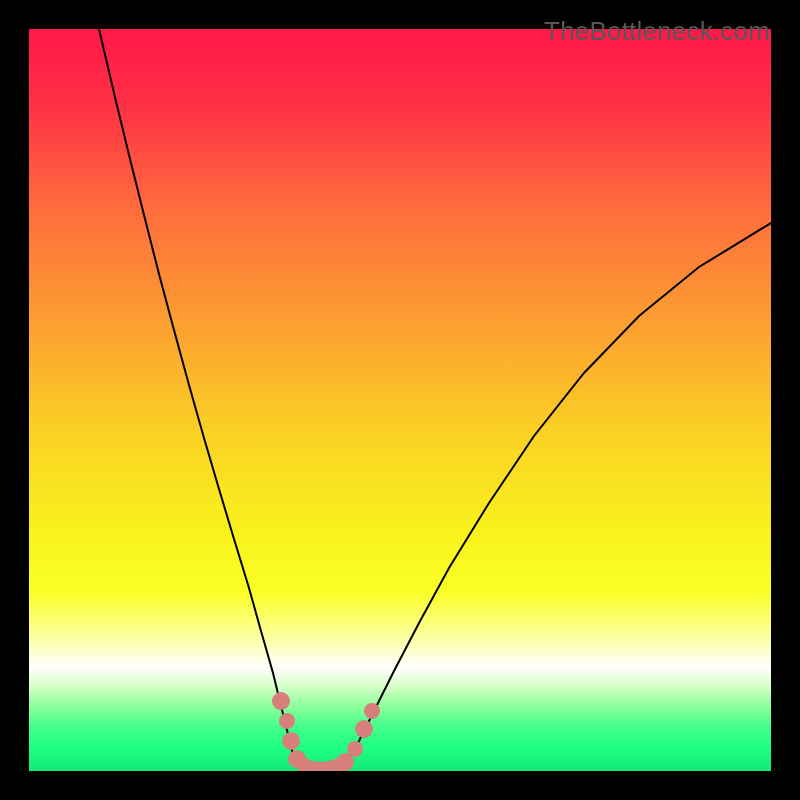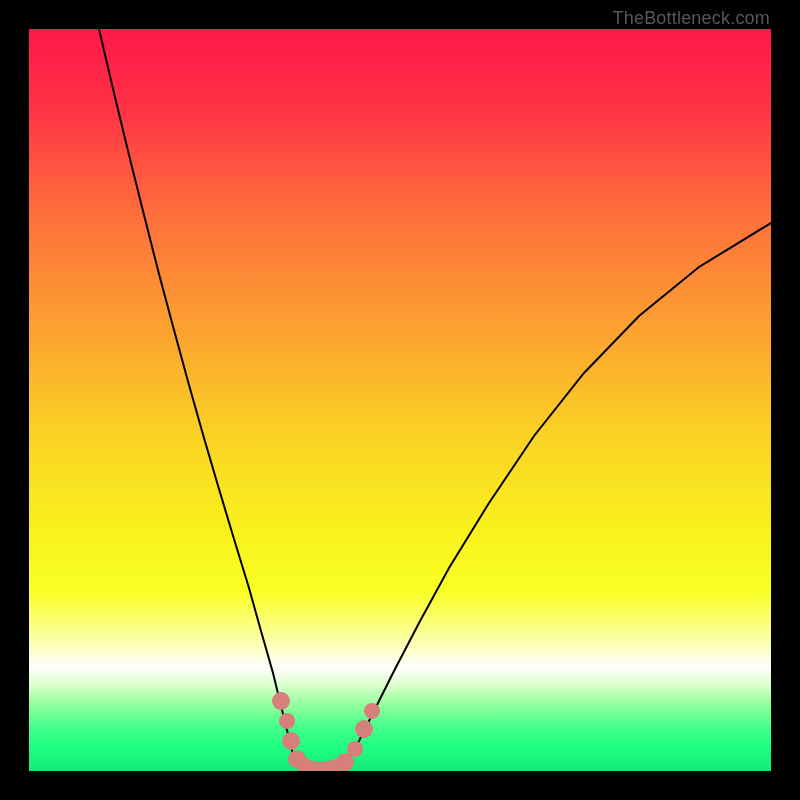--- a/index.html
+++ b/index.html
@@ -13,24 +13,24 @@
   .plot {
     position: absolute;
     left: 29px;
     top: 29px;
     width: 742px;
     height: 742px;
     
   }
   .watermark {
     position: absolute;
-    top: 8px;
+    top: 16px;
     right: 30px;
     font-family: Arial, Helvetica, sans-serif;
-    font-size: 18px;
+    font-size: 26px;
     color: #575757;
     letter-spacing: 0.2px;
   }
   svg { display: block; }
 </style>
 </head>
 <body>
 
 <div class="frame">
 

